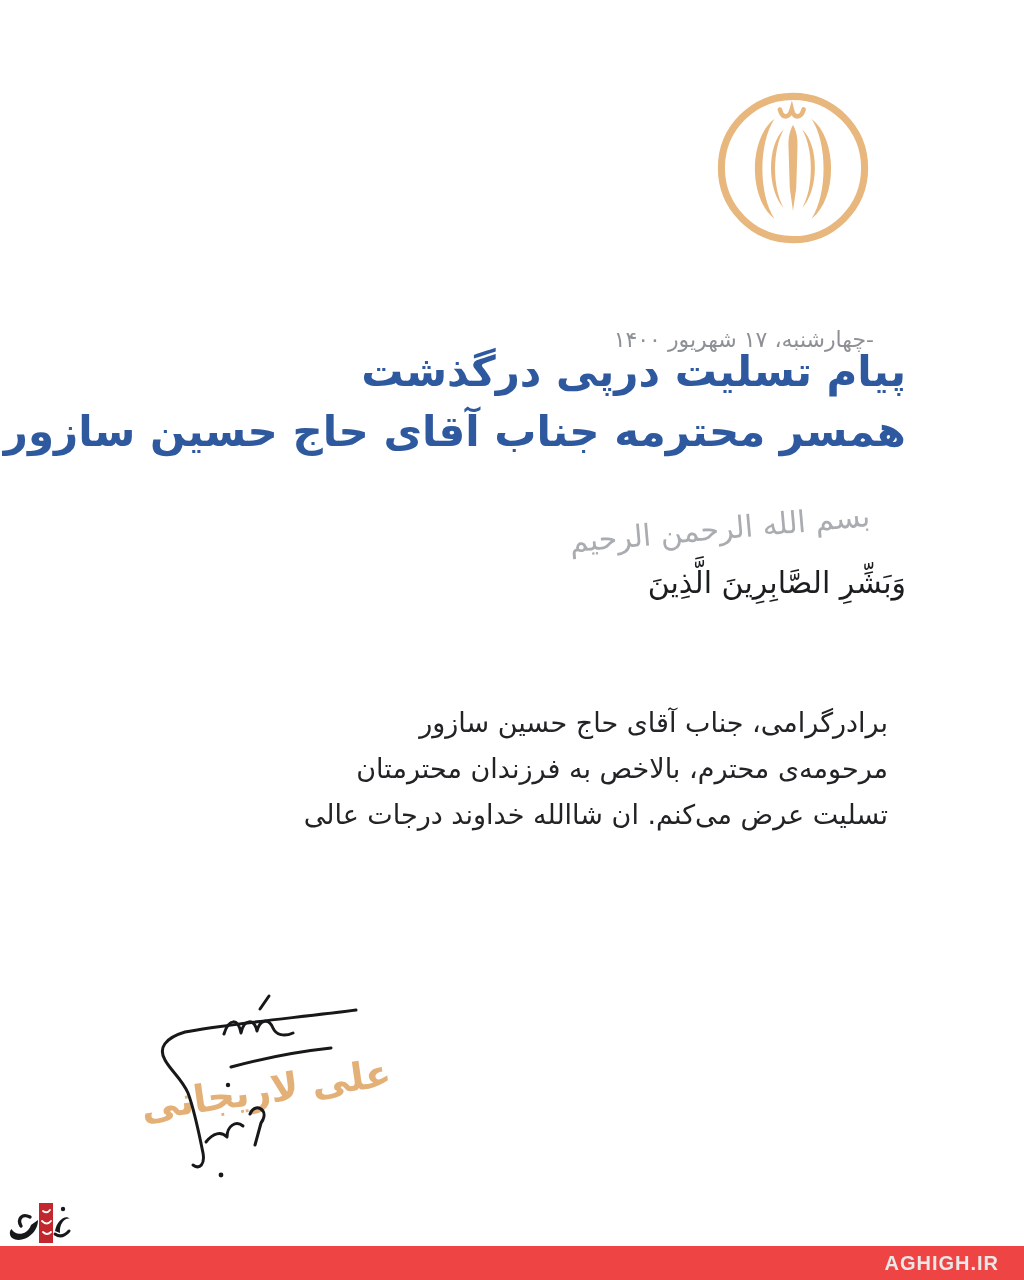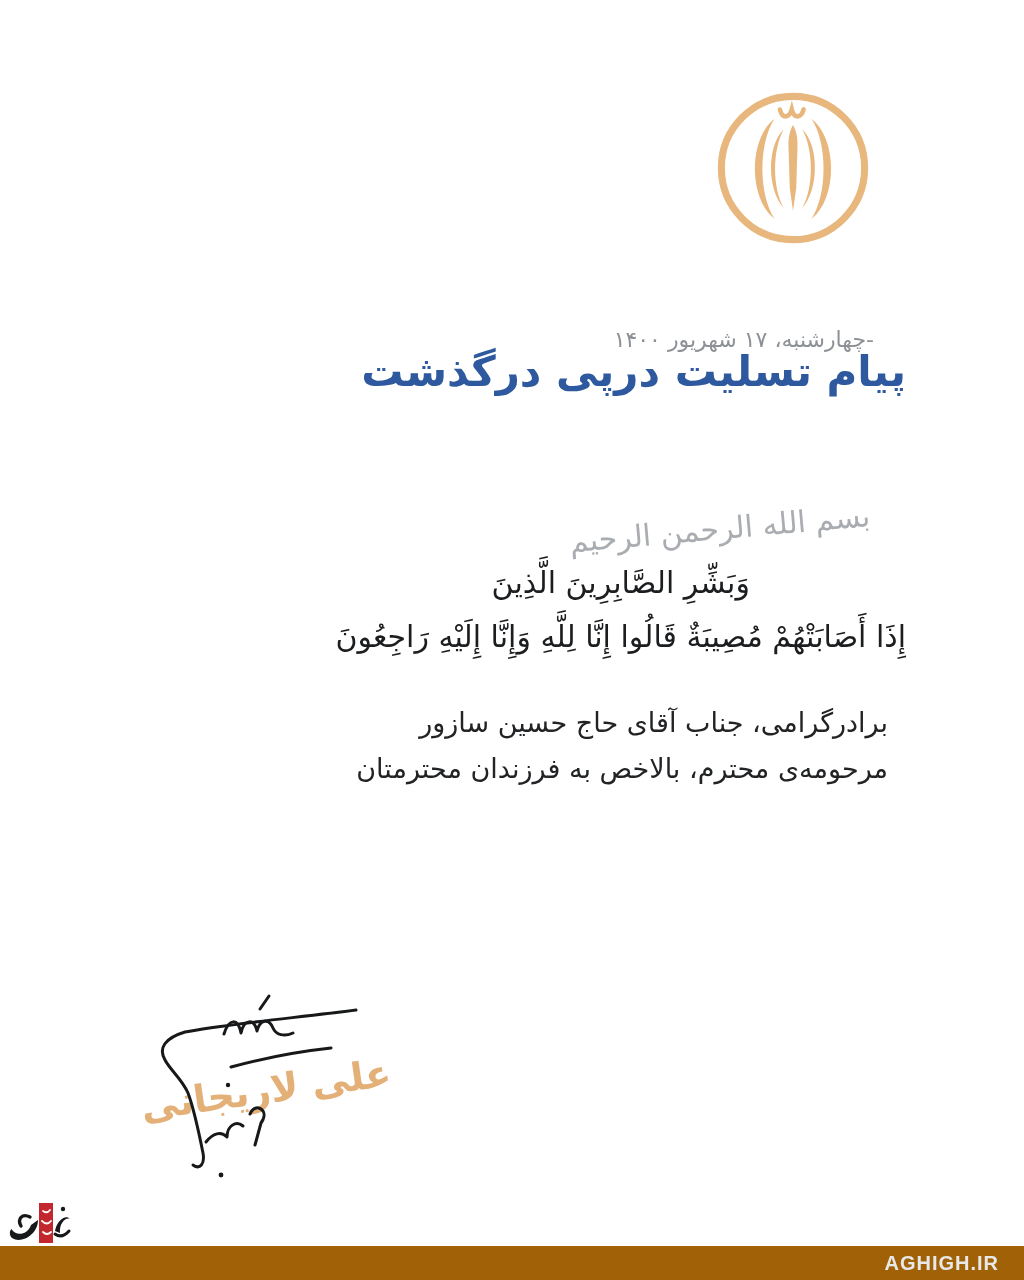--- a/index.html
+++ b/index.html
@@ -35,21 +35,21 @@
   .body-block div{white-space:nowrap;}
   .signature{left:138px;top:992px;width:242px;height:196px;}
   .signature-name{
     position:absolute;left:2px;top:76px;direction:rtl;white-space:nowrap;
     font-size:38px;font-weight:bold;color:#e3b078;
     transform:rotate(-8deg);transform-origin:center;
   }
   .signature-svg{position:absolute;left:0;top:0;}
   .aghigh-logo{left:8px;top:1200px;width:64px;height:46px;}
   .footer-bar{
-    left:0;top:1246px;width:1024px;height:34px;background:#a16207;
+    left:0;top:1246px;width:1024px;height:34px;background:#ef4444;
   }
   .footer-site{
     position:absolute;right:25px;top:0;height:34px;line-height:34px;
     color:#e8e8e8;font-size:20px;font-weight:bold;letter-spacing:1px;
     font-family:"Liberation Sans",sans-serif;
   }
 </style>
 </head>
 <body>
 
@@ -70,32 +70,33 @@
         <path d="M44,28 C33,38 33,67 44,79 C36.5,66 36.5,41 44,28 Z"></path>
         <path d="M38,21 C21,34 21,73 38,86 C27.5,70 27.5,37 38,21 Z"></path>
       </g>
     </g>
   </svg>
 
   <div class="abs date-line">-چهارشنبه، ۱۷ شهریور ۱۴۰۰</div>
 
   <div class="abs title-block">
     <div>پیام تسلیت درپی درگذشت</div>
+    <div>همسر محترمه جناب آقای حاج حسین سازور</div>
   </div>
 
   <div class="abs bismillah">بسم الله الرحمن الرحیم</div>
 
   <div class="abs verse-block">
     <div>وَبَشِّرِ الصَّابِرِينَ الَّذِينَ</div>
-    <div>إِذَا أَصَابَتْهُمْ مُصِيبَةٌ قَالُوا إِنَّا لِلَّهِ وَإِنَّا إِلَيْهِ رَاجِعُونَ</div>
   </div>
 
   <div class="abs body-block">
     <div>برادرگرامی، جناب آقای حاج حسین سازور</div>
     <div>مرحومه‌ی محترم، بالاخص به فرزندان محترمتان</div>
+    <div>تسلیت عرض می‌کنم. ان شاالله خداوند درجات عالی</div>
   </div>
 
   <div class="abs signature">
     <div class="signature-name">علی لاریجانی</div>
     <svg class="signature-svg" width="242" height="196" viewBox="0 0 242 196" xmlns="http://www.w3.org/2000/svg">
       <g fill="none" stroke="#17181a" stroke-width="3" stroke-linecap="round" stroke-linejoin="round">
 
         <path d="M218,18 C165,25 80,33 47,40 C27,46 20,56 27,68 C33,79 44,87 50,101 C56,117 61,141 65,161 C67,172 62,178 55,173"></path>
 
         <path d="M86,42 c5,-16 14,-16 17,-1 c3,-14 13,-15 16,-2 c3,-12 12,-13 16,-3 c3,7 11,9 20,5"></path>

